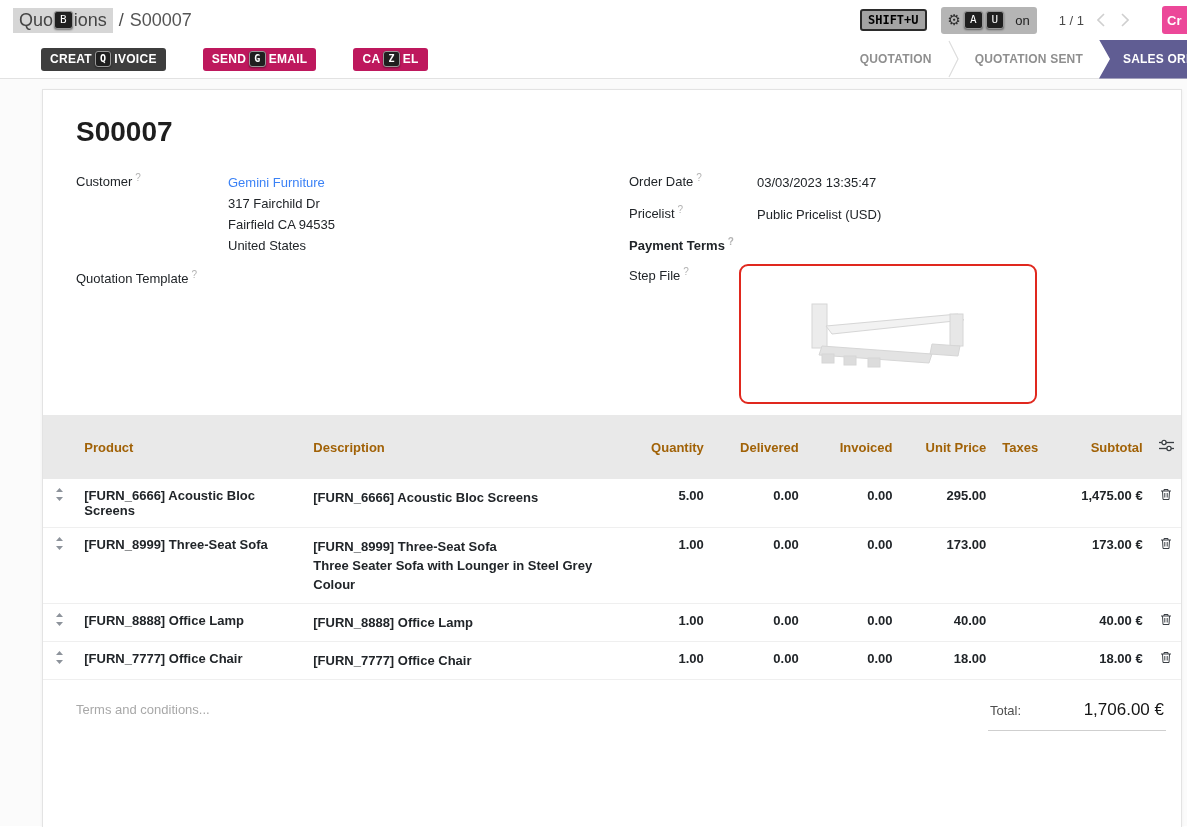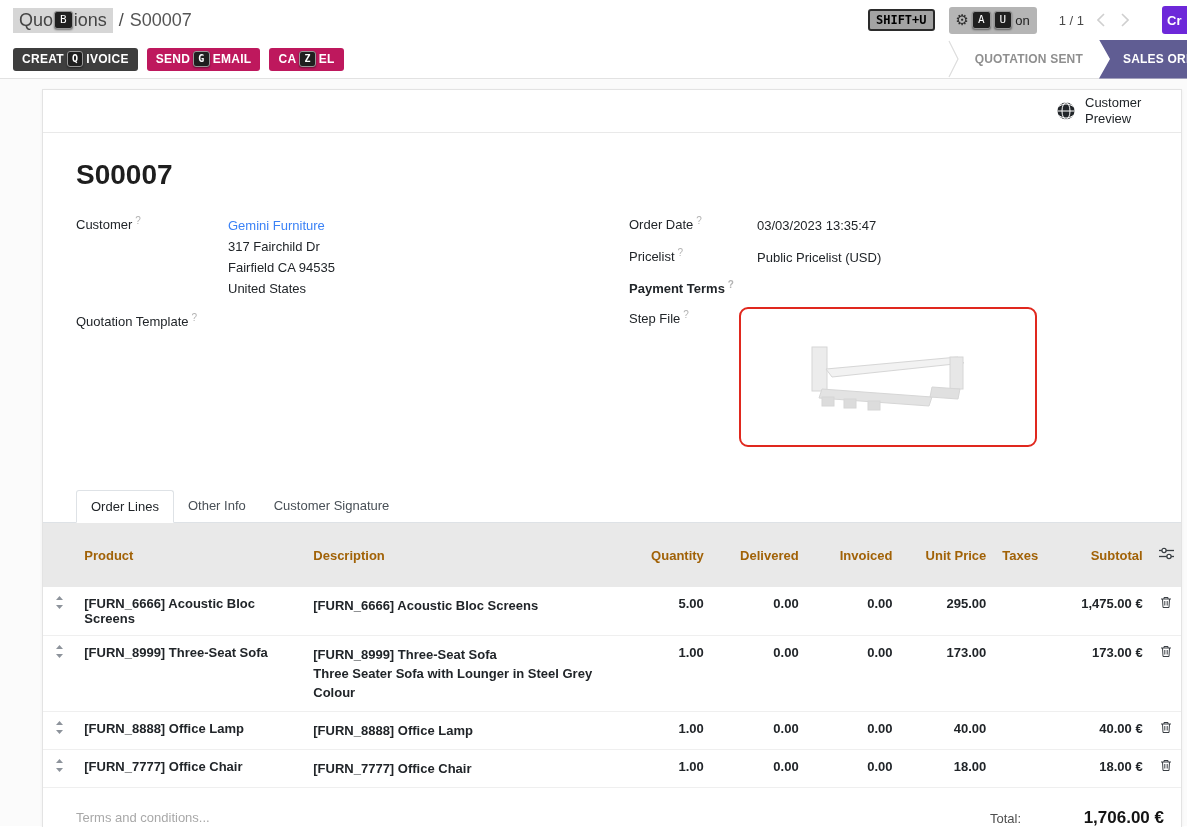--- a/index.html
+++ b/index.html
@@ -14,32 +14,32 @@
   .bc-current { color:#555; }
   .kbd { font-family:"DejaVu Sans Mono", monospace; font-size:11px; line-height:1.2; background:#1f1f1f; color:#fff;
          border:1px solid #979797; border-radius:3px; padding:1px 5px; box-shadow:0 1px 2px rgba(0,0,0,.45); display:inline-block; }
   .bc-parent .kbd { margin:0 1px; }
   .kbd-light { font-family:"DejaVu Sans Mono", monospace; font-size:12px; font-weight:bold; color:#000; background:#a3a3a3;
                border:2px solid #2b2b2b; border-radius:3px; padding:2px 6px; display:inline-block; }
   .topbar-right { display:flex; align-items:center; gap:14px; }
   .action-menu { display:inline-flex; align-items:center; gap:3px; background:#b5b5b5; border:none; border-radius:3px;
                  padding:3px 7px; font-size:13px; color:#222; cursor:pointer; height:27px; font-family:inherit; }
   .gear { font-family:"DejaVu Sans", sans-serif; font-size:15px; color:#2d2d2d; line-height:1; }
-  .action-text { color:#222; }
+  .action-text { color:#222;margin-left:8px; }
   .pager { display:flex; align-items:center; gap:10px; color:#4a4a4a; font-size:13px; margin-left:8px;justify-content:space-between; }
   .pager-btn { display:inline-flex; align-items:center; cursor:pointer; padding:0 3px; }
-  .corner-btn { width:25px; height:28px; margin-left:16px; background:#6d28d9; border:none; border-radius:3px 0 0 3px;
+  .corner-btn { width:25px; height:28px; margin-left:16px; background:#ec4899; border:none; border-radius:3px 0 0 3px;
                 color:#fff; font-weight:bold; font-size:13px; overflow:hidden; text-align:left; padding-left:5px; cursor:pointer; font-family:inherit; }
 
   
   .actionbar { height:39px; border-bottom:1px solid #e2e2e2; display:flex; align-items:center; justify-content:space-between;
                padding-left:13px; background:#fff; }
   .btn-group { display:flex; gap:9px; align-items:center; }
   .btn { font-size:12px; font-weight:bold; letter-spacing:.3px; color:#fff; padding:8px 9px; border-radius:3px; border:none;
-         display:inline-flex; align-items:center; gap:3px; cursor:pointer; font-family:inherit; height:23px; }
+         display:inline-flex; align-items:center; gap:3px; cursor:pointer; font-family:inherit; height:23px;margin-left:28px; }
   .btn-dark { background:#3e3e3e; }
   .btn-gray { background:#be185d; }
   .btn .kbd { font-size:10px; padding:1px 4px; }
   .statusbar { display:flex; align-items:stretch; height:39px; font-size:12px; font-weight:bold; }
   .step { display:flex; align-items:center; padding:0 16px; color:#8f8f8f; letter-spacing:.2px; cursor:pointer; white-space:nowrap; }
   .step-sep { display:flex; align-items:center; }
   .step-active { background:#605d93; color:#fff; width:152px; padding:0 0 0 24px; margin-right:-64px;
                  clip-path:polygon(0 0, 100% 0, 100% 100%, 0 100%, 11px 50%); }
 
   
@@ -88,21 +88,21 @@
 
   .lines-footer { display:flex; gap:22px; padding:10px 0 11px 41px; border-bottom:1px solid #e6e6e6; }
   .lines-footer a { color:#017e84; font-size:13px; font-weight:500; text-decoration:none; cursor:pointer; }
 
   
   .sheet-bottom { display:flex; justify-content:space-between; padding:12px 15px 0 33px; }
   .terms { color:#a8a8a8; font-size:13px; margin-top:10px; cursor:text; }
   .totals { width:178px; }
   .total-row { display:flex; justify-content:space-between; align-items:baseline; padding:8px 2px 10px 2px; border-bottom:1px solid #cfcfcf; }
   .total-label { font-size:13px; color:#4f4f4f; }
-  .total-value { font-size:17px; font-weight:bold; color:#141414; }
+  .total-value { font-size:17px; font-weight:normal; color:#141414; }
 
   [data-interactable="true"] { cursor:pointer; }
 </style>
 </head>
 <body>
 
 <div class="page" data-interactable="false">
 
   <header class="topbar" data-interactable="false">
     <nav class="breadcrumb" data-interactable="false">
@@ -151,47 +151,34 @@
           <span class="kbd" data-interactable="false">G</span>
           <span data-interactable="false">EMAIL</span>
         </button>
       <button class="btn btn-gray" data-interactable="true">
           <span data-interactable="false">CA</span>
           <span class="kbd" data-interactable="false">Z</span>
           <span data-interactable="false">EL</span>
         </button>
     </div>
     <div class="statusbar" data-interactable="false">
+      <div class="step" data-interactable="true">QUOTATION</div>
       <span class="step-sep" data-interactable="false">
         <svg width="11" height="38" viewBox="0 0 11 38">
             <path d="M1 1 L10 19 L1 37" stroke="#dddddd" stroke-width="1.2" fill="none"></path>
           </svg>
       </span>
       <div class="step" data-interactable="true">QUOTATION SENT</div>
       <div class="step step-active" data-interactable="true">SALES ORDER</div>
     </div>
   </div>
 
   <div class="content" data-interactable="false">
     <div class="sheet" data-interactable="false">
 
-      <div class="sheet-top" data-interactable="false">
-        <div class="customer-preview" data-interactable="true">
-          <svg data-interactable="false" width="20" height="20" viewBox="0 0 20 20">
-            <circle cx="10" cy="10" r="8.5" fill="#212529"></circle>
-            <g stroke="#ffffff" stroke-width="1" fill="none">
-              <ellipse cx="10" cy="10" rx="4" ry="8.5"></ellipse>
-              <line x1="1.5" y1="10" x2="18.5" y2="10"></line>
-              <path d="M3 5.2 A12 12 0 0 1 17 5.2"></path>
-              <path d="M3 14.8 A12 12 0 0 0 17 14.8"></path>
-            </g>
-          </svg>
-          <span class="customer-preview-text" data-interactable="false">Customer Preview</span>
-        </div>
-      </div>
 
       <h1 class="sheet-title" data-interactable="false">S00007</h1>
 
       <div class="fields" data-interactable="false">
         <div class="col-left" data-interactable="false">
           <div class="field-row" data-interactable="false">
             <div class="field-label" data-interactable="false"><span data-interactable="false">Customer</span><sup class="help" data-interactable="false">?</sup></div>
             <div class="field-value" data-interactable="false">
               <a class="link" data-interactable="true">Gemini Furniture</a>
               <div data-interactable="false">317 Fairchild Dr</div>
@@ -231,25 +218,20 @@
                   <rect x="62" y="72" width="12" height="9" fill="#dcdcdc"></rect>
                   <rect x="86" y="74" width="12" height="9" fill="#dcdcdc"></rect>
                   <polygon points="150,60 178,62 176,72 148,70" fill="#e0e0e0"></polygon>
                 </g>
               </svg>
             </div>
           </div>
         </div>
       </div>
 
-      <div class="tabs" data-interactable="false">
-        <div class="tab active" data-interactable="true">Order Lines</div>
-        <div class="tab" data-interactable="true">Other Info</div>
-        <div class="tab" data-interactable="true">Customer Signature</div>
-      </div>
 
       <table class="lines" data-interactable="false">
         <colgroup>
           <col style="width:33px">
             <col style="width:227px">
             <col style="width:315px">
             <col style="width:88px">
           <col style="width:94px">
             <col style="width:93px">
             <col style="width:93px">

